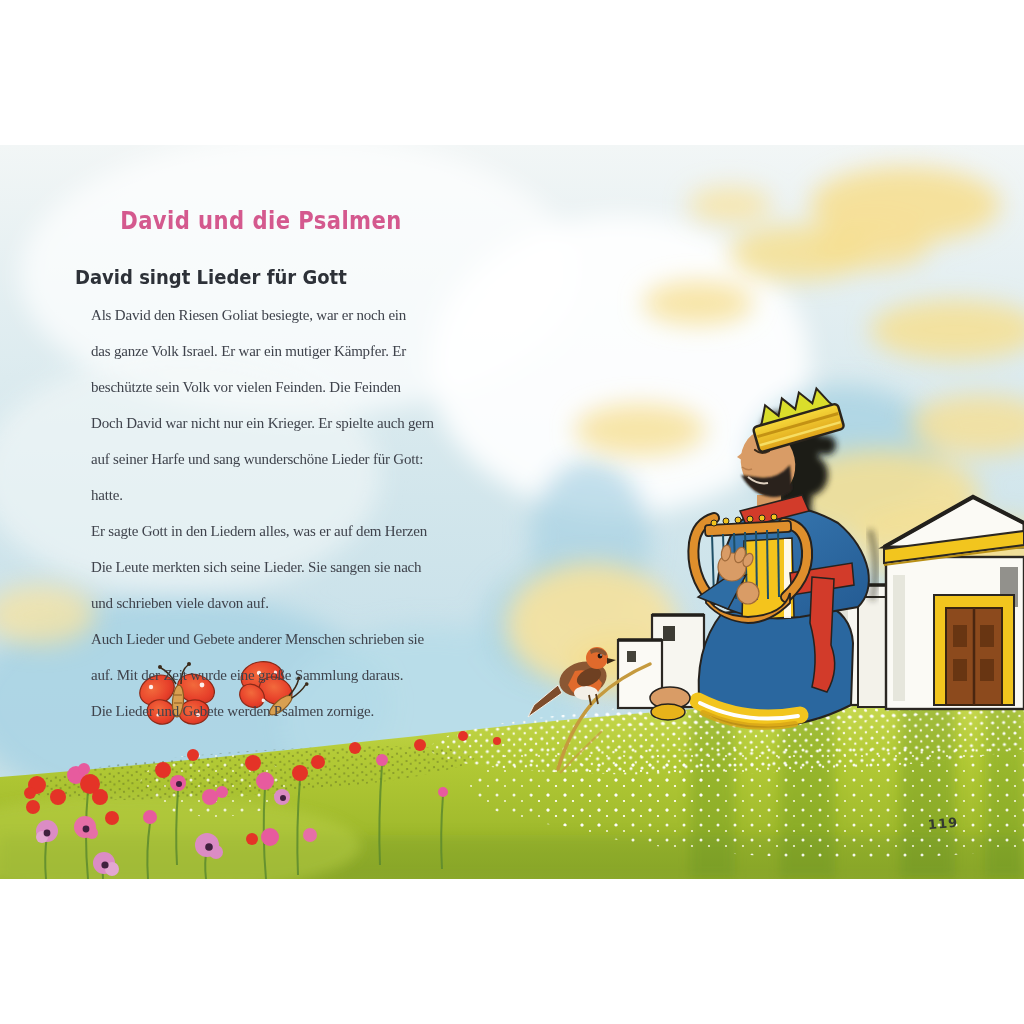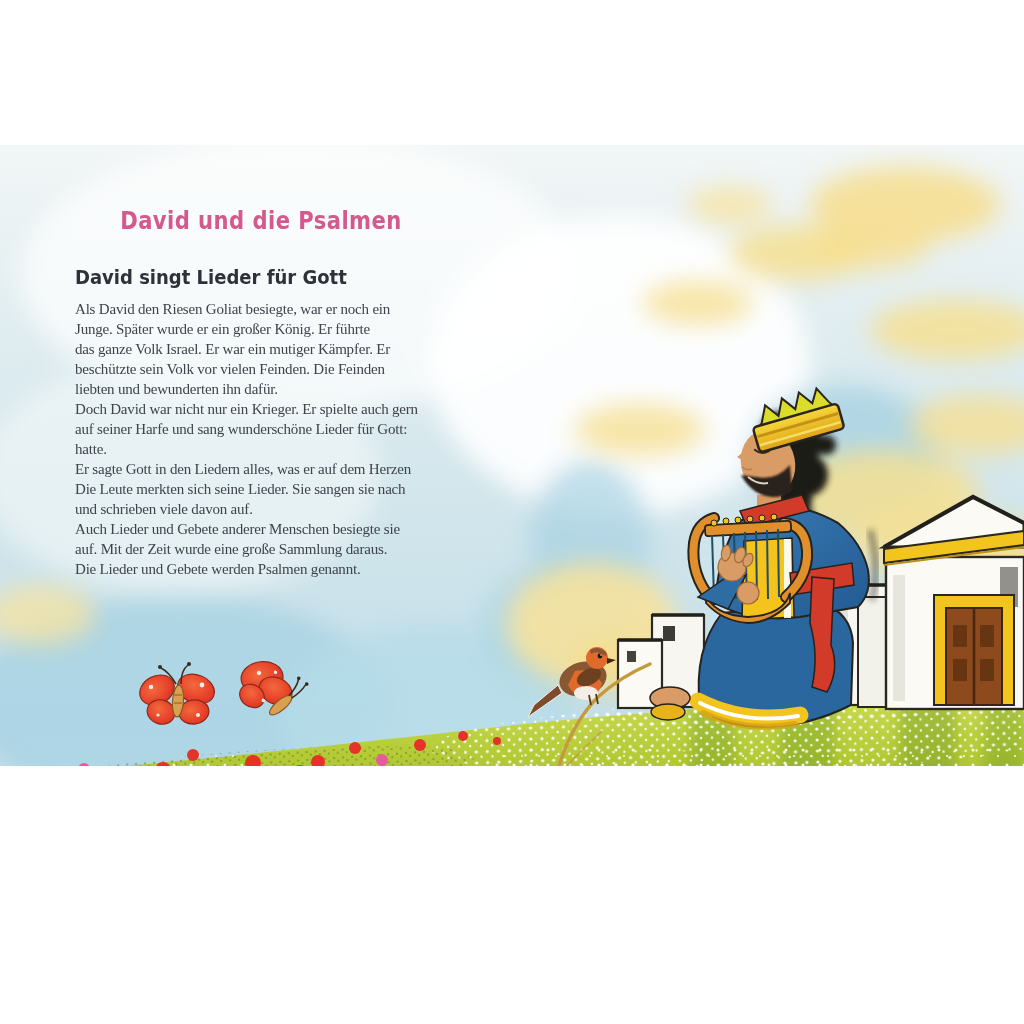--- a/index.html
+++ b/index.html
@@ -1,27 +1,27 @@
 <!DOCTYPE html>
 <html><head>
 <meta charset="utf-8">
 <style>
   html,body{margin:0;padding:0;background:#ffffff;}
-  .page{position:relative;width:1024px;height:766px;background:#ffffff;overflow:hidden;
+  .page{position:relative;width:1024px;height:1024px;background:#ffffff;overflow:hidden;
         font-family:"Liberation Sans",sans-serif;}
   .illustration{position:absolute;left:0;top:145px;width:1024px;height:734px;}
   .illustration svg{display:block;}
   .text-col{position:absolute;left:75px;top:205px;width:372px;z-index:5;}
   .chapter-title{margin:0;font-family:"DejaVu Sans",sans-serif;font-weight:bold;
         font-size:24px;line-height:32px;color:#d4598e;text-align:center;
         transform:scaleX(.88);transform-origin:center;letter-spacing:.5px;white-space:nowrap;}
   .section-heading{margin:28px 0 10px 0;font-family:"DejaVu Sans",sans-serif;font-weight:bold;
         font-size:20px;line-height:24px;color:#2d3138;transform:scaleX(.9);
         transform-origin:left center;white-space:nowrap;}
-  .body-line{margin:0;font-family:"Liberation Serif",serif;font-size:15px;line-height:20px;
+  .body-line{margin:16px;font-family:"Liberation Serif",serif;font-size:15px;line-height:20px;
         color:#3f434c;letter-spacing:-.2px;white-space:nowrap;}
   .page-number{position:absolute;left:922px;top:816px;width:42px;z-index:5;text-align:center;
         font-family:"DejaVu Sans",sans-serif;font-weight:bold;font-size:13px;color:#343a30;
         transform:rotate(-5deg);letter-spacing:1px;}
 </style>
 </head>
 <body>
 
 <div class="page">
 
@@ -364,29 +364,27 @@
             <circle cx="497" cy="596" r="4" fill="#e43327"></circle>
         </g>
       </g>
     </svg>
   </div>
 
   <div class="text-col">
     <h1 class="chapter-title">David und die Psalmen</h1>
     <h2 class="section-heading">David singt Lieder für Gott</h2>
     <p class="body-line">Als David den Riesen Goliat besiegte, war er noch ein</p>
-    <p class="body-line">Junge. Später wurde er ein großer König. Er führte</p>
     <p class="body-line">das ganze Volk Israel. Er war ein mutiger Kämpfer. Er</p>
     <p class="body-line">beschützte sein Volk vor vielen Feinden. Die Feinden</p>
-    <p class="body-line">liebten und bewunderten ihn dafür.</p>
     <p class="body-line">Doch David war nicht nur ein Krieger. Er spielte auch gern</p>
     <p class="body-line">auf seiner Harfe und sang wunderschöne Lieder für Gott:</p>
     <p class="body-line">hatte.</p>
     <p class="body-line">Er sagte Gott in den Liedern alles, was er auf dem Herzen</p>
     <p class="body-line">Die Leute merkten sich seine Lieder. Sie sangen sie nach</p>
     <p class="body-line">und schrieben viele davon auf.</p>
-    <p class="body-line">Auch Lieder und Gebete anderer Menschen besiegte sie</p>
+    <p class="body-line">Auch Lieder und Gebete anderer Menschen schrieben sie</p>
     <p class="body-line">auf. Mit der Zeit wurde eine große Sammlung daraus.</p>
-    <p class="body-line">Die Lieder und Gebete werden Psalmen genannt.</p>
+    <p class="body-line">Die Lieder und Gebete werden Psalmen zornige.</p>
   </div>
 
   <div class="page-number">119</div>
 </div>
 
 </body></html>

